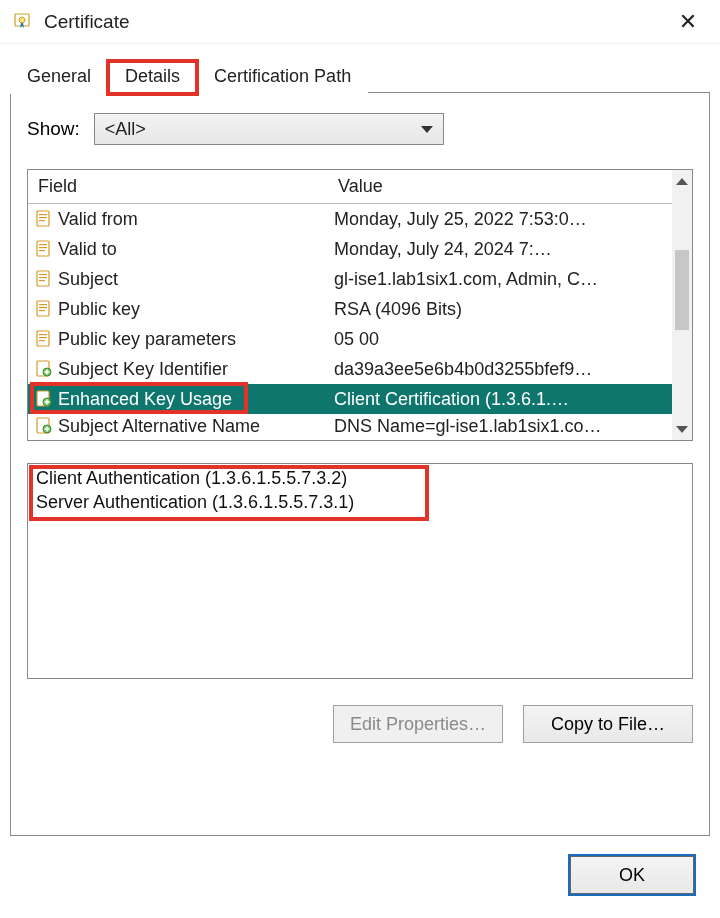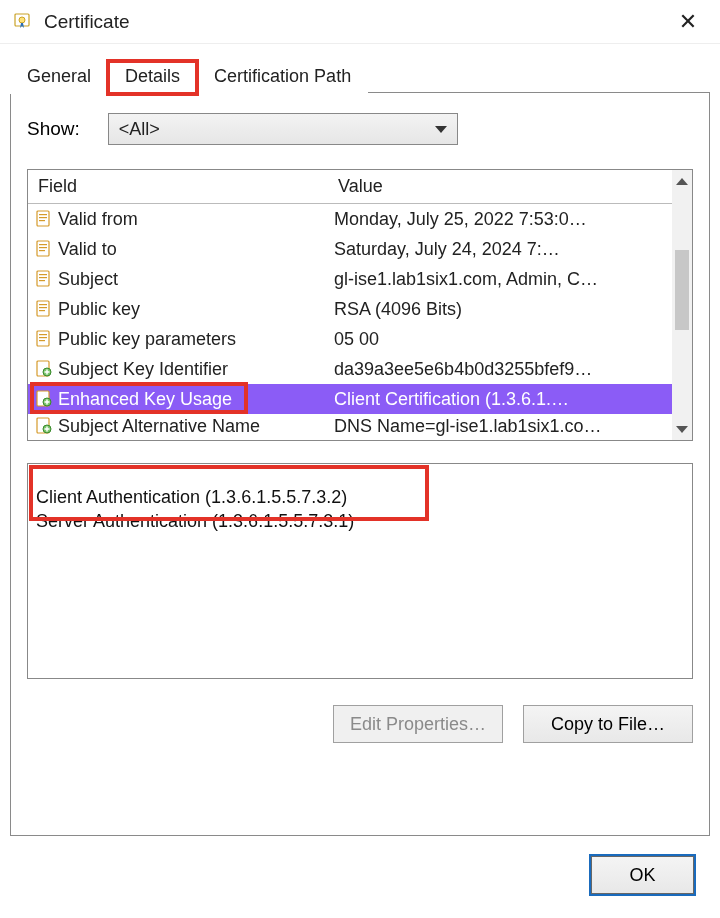--- a/index.html
+++ b/index.html
@@ -77,21 +77,21 @@
     border: 1px solid #8a8a8a;
     padding: 20px 16px;
     flex: 1 1 auto;
     display: flex;
     flex-direction: column;
     margin-top: -1px;
   }
   .show-row {
     display: flex;
     align-items: center;
-    gap: 28px;
+    gap: 14px;
     margin-bottom: 24px;
   }
   .show-label {
     font-size: 19px;
   }
   .combo {
     width: 350px;
     height: 32px;
     border: 1px solid #888;
     background: linear-gradient(#f3f3f3,#e6e6e6);
@@ -145,21 +145,21 @@
     height: 30px;
     align-items: center;
     font-size: 18px;
     color: #222;
   }
   .lv-row.partial {
     overflow: hidden;
     height: 24px;
   }
   .lv-row.selected {
-    background: #8b5cf6;
+    background: #0f766e;
     color: #fff;
   }
   .lv-row.selected .tv { color:#fff; }
   .lv-cell {
     padding: 0 6px;
     overflow: hidden;
     white-space: nowrap;
     text-overflow: ellipsis;
     display: flex;
     align-items: center;
@@ -202,21 +202,21 @@
     width: 14px;
     background: #c7c7c7;
     position: absolute;
     right: 3px;
     top: 80px;
     height: 80px;
   }
   .detail-box {
     border: 1px solid #888;
     height: 216px;
-    padding: 21px 8px;
+    padding: 2px 8px;
     font-size: 18px;
     line-height: 24px;
     color: #111;
     margin-bottom: 26px;
     position: relative;
   }
   .detail-highlight {
     position: absolute;
     border: 4px solid #e33228;
     pointer-events: none;
@@ -241,21 +241,21 @@
     color: #8a8a8a;
     background: #f0f0f0;
     margin-left: 45px;
   }
   .footer {
     padding: 20px 26px 24px 0;
     display: flex;
     justify-content: flex-end;
   }
   .btn-ok {
-    width: 103px;
+    width: 124px;
     height: 38px;
     background: linear-gradient(#f4f4f4,#e8e8e8);
     border: 1px solid #666;
     outline: 2px solid #1a6bbd;
     font-size: 18px;
     display: inline-flex;
     align-items: center;
     justify-content: center;
   }
   .tv { color:#222; }
@@ -322,21 +322,21 @@
                   <svg width="18" height="18" viewBox="0 0 18 18">
                     <rect x="2" y="1" width="12" height="15" rx="1" fill="#fff" stroke="#d59a2a" stroke-width="1.2"></rect>
                     <rect x="4" y="4" width="8" height="1.2" fill="#d59a2a"></rect>
                     <rect x="4" y="7" width="8" height="1.2" fill="#d59a2a"></rect>
                     <rect x="4" y="10" width="6" height="1.2" fill="#d59a2a"></rect>
                   </svg>
                 </span>
                 <span class="tv">Valid to</span>
               </div>
               <div class="lv-cell col-value">
-                <span class="tv">Saturday, July 24, 2024 7:…</span>
+                <span class="tv">Monday, July 24, 2024 7:…</span>
               </div>
             </div>
             <div class="lv-row">
               <div class="lv-cell col-field">
                 <span class="lv-icon">
                   <svg width="18" height="18" viewBox="0 0 18 18">
                     <rect x="2" y="1" width="12" height="15" rx="1" fill="#fff" stroke="#d59a2a" stroke-width="1.2"></rect>
                     <rect x="4" y="4" width="8" height="1.2" fill="#d59a2a"></rect>
                     <rect x="4" y="7" width="8" height="1.2" fill="#d59a2a"></rect>
                     <rect x="4" y="10" width="6" height="1.2" fill="#d59a2a"></rect>

